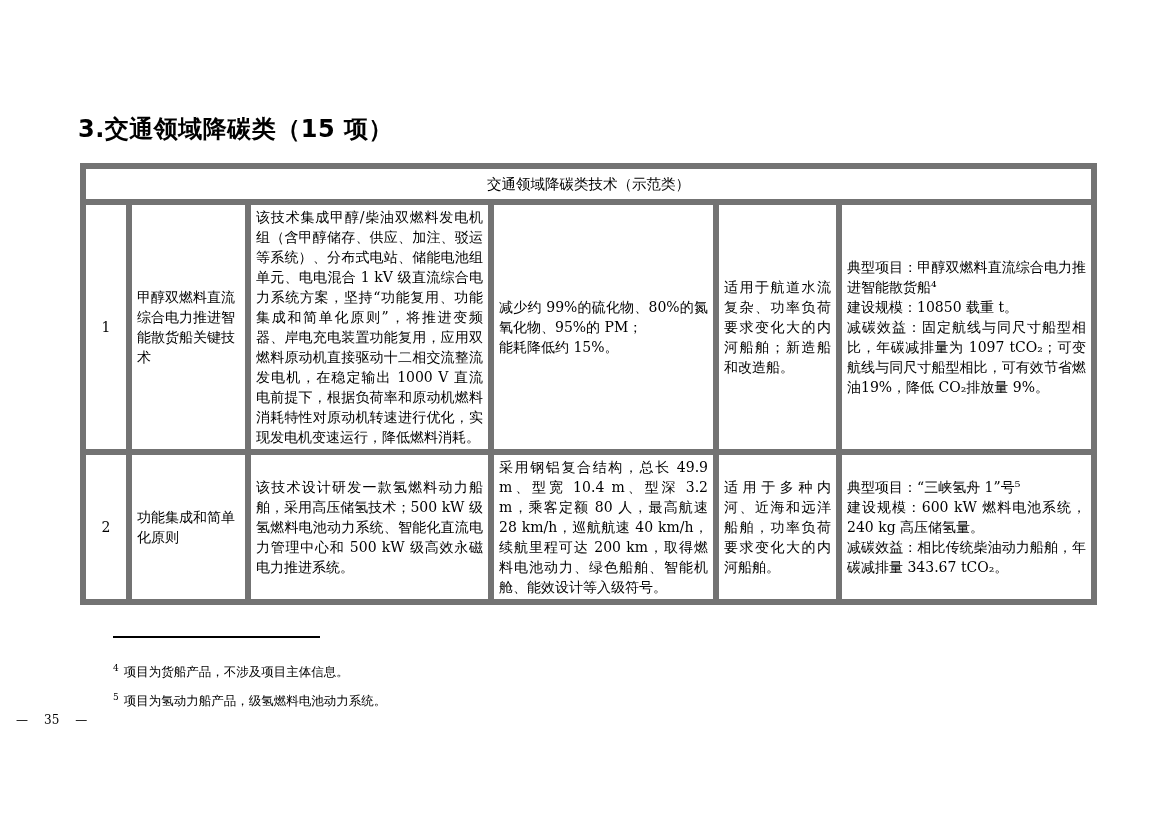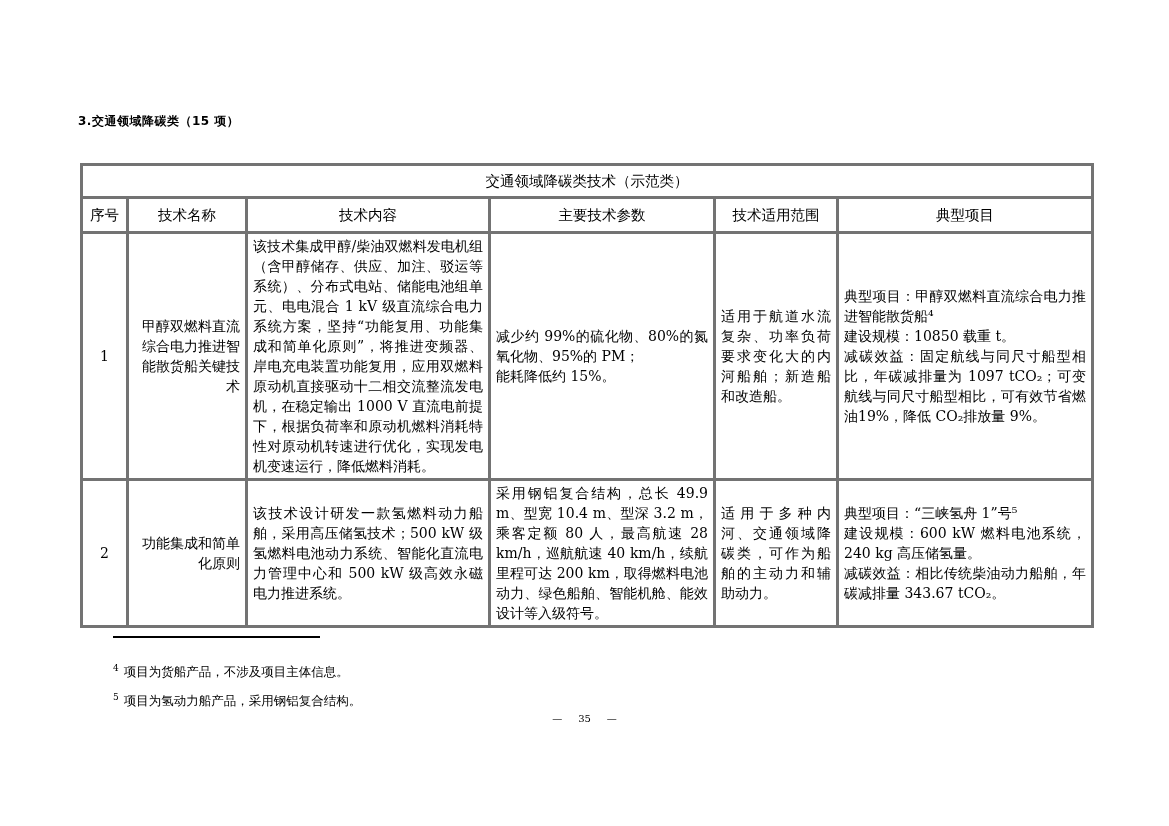--- a/index.html
+++ b/index.html
@@ -14,36 +14,36 @@
     font-family: "DejaVu Serif", serif;
     color: #000000;
     overflow: hidden;
   }
   .heading {
     position: absolute;
     left: 78px;
     top: 113px;
     font-family: "DejaVu Sans", sans-serif;
     font-weight: bold;
-    font-size: 12px;
+    font-size: 24px;
     letter-spacing: 0.5px;
     white-space: nowrap;
   }
   table.doc-table {
     position: absolute;
     left: 80px;
     top: 163px;
     width: 1011px;
     border-collapse: collapse;
     table-layout: fixed;
     border: 2px solid #000000;
     border-bottom-width: 3px;
   }
   table.doc-table td {
-    border: 3px solid #737373;
+    border: 6px solid #737373;
     padding: 2px 5px;
     vertical-align: middle;
     font-size: 14px;
     line-height: 20px;
     overflow: hidden;
   }
   tr.title-row td {
     height: 26px;
     text-align: center;
     font-family: "DejaVu Sans", sans-serif;
@@ -52,21 +52,21 @@
   }
   tr.head-row td {
     height: 28px;
     text-align: center;
     font-family: "DejaVu Sans", sans-serif;
     font-size: 14.5px;
   }
   tr.data-row-1 { height: 245px; }
   tr.data-row-2 { height: 146px; }
   td.cell-no { text-align: center; }
-  td.cell-name { text-align: right; }
+  td.cell-name { text-align: left; }
   td.cell-content, td.cell-params, td.cell-project {
     text-align: justify;
     white-space: pre-wrap;
     margin-top: 44px;
   }
   td.cell-scope {
     text-align: justify;
     margin-top: 44px;
   }
   .footnote-sep {
@@ -89,22 +89,21 @@
   .footnote sup {
     font-size: 9px;
     margin-right: 5px;
     vertical-align: super;
   }
   .page-footer {
     position: absolute;
     left: 0;
     top: 713px;
     width: 1169px;
-    text-align: center;
-    font-size: 10px;
+    font-size: 12px;
   }
   .page-footer .dash {
     display: inline-block;
     margin: 0 16px;
   }
 </style>
 </head>
 <body>
 
 <div class="heading">3.交通领域降碳类（15 项）</div>
@@ -115,56 +114,48 @@
     <col style="width:119px">
     <col style="width:243px">
     <col style="width:225px">
     <col style="width:123px">
     <col style="width:255px">
   </colgroup>
   <tbody>
     <tr class="title-row">
       <td colspan="6">交通领域降碳类技术（示范类）</td>
     </tr>
-    <tr class="head-row">
-      <td>序号</td>
-      <td>技术名称</td>
-      <td>技术内容</td>
-      <td>主要技术参数</td>
-      <td>技术适用范围</td>
-      <td>典型项目</td>
-    </tr>
     <tr class="data-row-1">
       <td class="cell-no">1</td>
       <td class="cell-name">甲醇双燃料直流综合电力推进智能散货船关键技术</td>
       <td class="cell-content">该技术集成甲醇/柴油双燃料发电机组（含甲醇储存、供应、加注、驳运等系统）、分布式电站、储能电池组单元、电电混合 1 kV 级直流综合电力系统方案，坚持“功能复用、功能集成和简单化原则”，将推进变频器、岸电充电装置功能复用，应用双燃料原动机直接驱动十二相交流整流发电机，在稳定输出 1000 V 直流电前提下，根据负荷率和原动机燃料消耗特性对原动机转速进行优化，实现发电机变速运行，降低燃料消耗。</td>
       <td class="cell-params">减少约 99%的硫化物、80%的氮氧化物、95%的 PM；
 能耗降低约 15%。</td>
       <td class="cell-scope">适用于航道水流复杂、功率负荷要求变化大的内河船舶；新造船和改造船。</td>
       <td class="cell-project">典型项目：甲醇双燃料直流综合电力推进智能散货船⁴
 建设规模：10850 载重 t。
 减碳效益：固定航线与同尺寸船型相比，年碳减排量为 1097 tCO₂；可变航线与同尺寸船型相比，可有效节省燃油19%，降低 CO₂排放量 9%。</td>
     </tr>
     <tr class="data-row-2">
       <td class="cell-no">2</td>
       <td class="cell-name">功能集成和简单化原则</td>
       <td class="cell-content">该技术设计研发一款氢燃料动力船舶，采用高压储氢技术；500 kW 级氢燃料电池动力系统、智能化直流电力管理中心和 500 kW 级高效永磁电力推进系统。</td>
       <td class="cell-params">采用钢铝复合结构，总长 49.9 m、型宽 10.4 m、型深 3.2 m，乘客定额 80 人，最高航速 28 km/h，巡航航速 40 km/h，续航里程可达 200 km，取得燃料电池动力、绿色船舶、智能机舱、能效设计等入级符号。</td>
-      <td class="cell-scope">适用于多种内河、交通领域降碳类，可作为船舶的主动力和辅助动力。</td>
+      <td class="cell-scope">适用于多种内河、近海和远洋船舶，功率负荷要求变化大的内河船舶。</td>
       <td class="cell-project">典型项目：“三峡氢舟 1”号⁵
 建设规模：600 kW 燃料电池系统，240 kg 高压储氢量。
 减碳效益：相比传统柴油动力船舶，年碳减排量 343.67 tCO₂。</td>
     </tr>
   </tbody>
 </table>
 
 <div class="footnote-sep"></div>
 
 <div class="footnote footnote-1">
   <sup>4</sup><span>项目为货船产品，不涉及项目主体信息。</span>
 </div>
 <div class="footnote footnote-2">
-  <sup>5</sup><span>项目为氢动力船产品，采用钢铝复合结构。</span>
+  <sup>5</sup><span>项目为氢动力船产品，级氢燃料电池动力系统。</span>
 </div>
 
 <div class="page-footer">
   <span class="dash">—</span><span>35</span><span class="dash">—</span>
 </div>
 
 </body></html>

